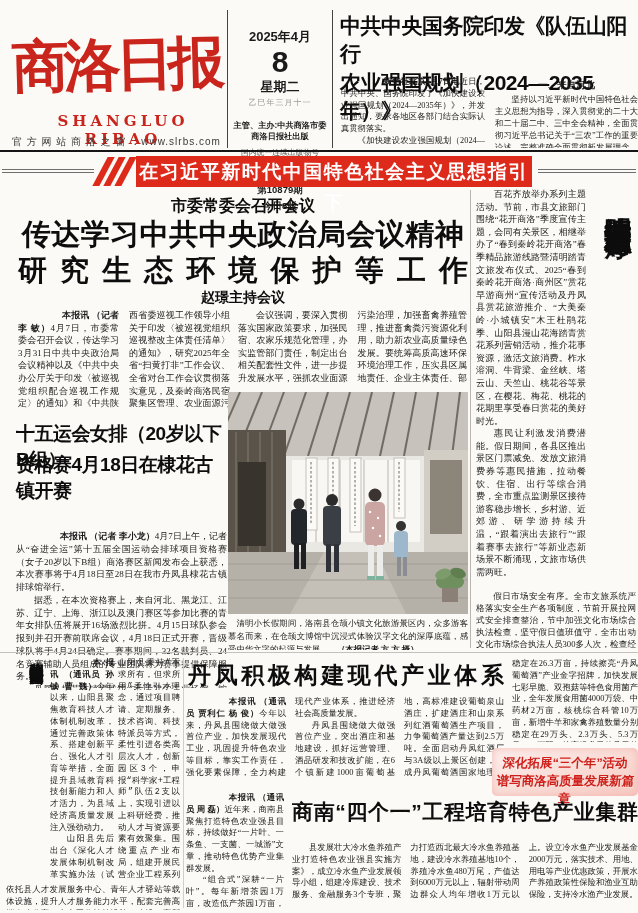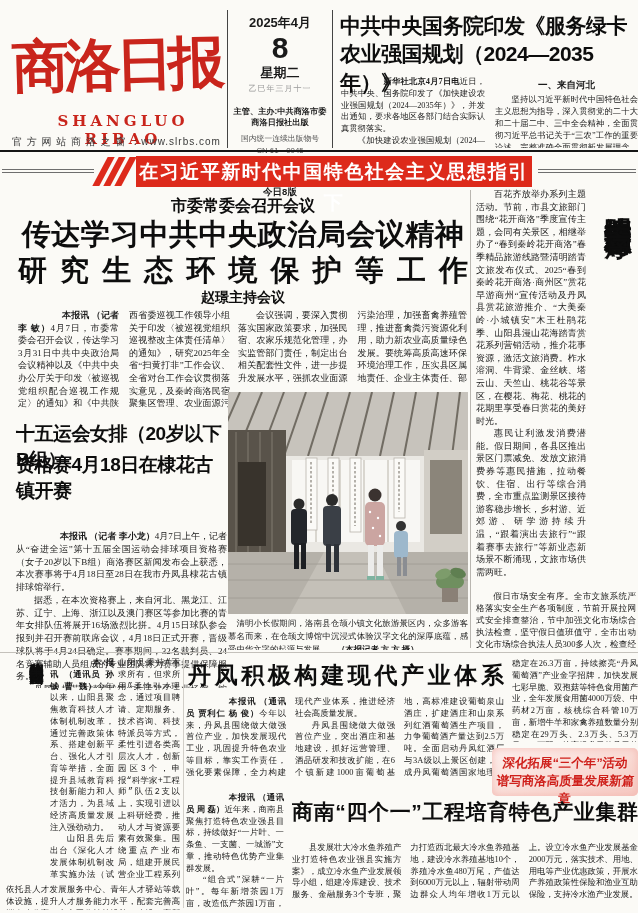--- a/index.html
+++ b/index.html
@@ -32,21 +32,21 @@
   .mast-en { left: 28px; top: 112px; width: 190px; text-align: center;
     font-family: "DejaVu Serif", serif; font-weight: bold; color: #c9251c;
     font-size: 15px; letter-spacing: 4px; }
   .mast-site { left: 12px; top: 135px; width: 212px; 
     font-size: 10px; color: #3a3a3a; letter-spacing: 1px; font-family: "Liberation Sans", sans-serif; }
 
   
   .datebox { left: 227px; top: 10px; width: 106px; height: 138px;
     border-left: 1px solid #444; border-right: 1px solid #444;
     text-align: center; font-family: "Liberation Sans", sans-serif; padding-top: 4px; }
-  .db-month { font-size: 13px; font-weight: bold; }
+  .db-month { font-size: 13px; font-weight: bold; margin-top: 14px; }
   .db-day { font-size: 30px; font-weight: bold; line-height: 1.05; }
   .db-week { font-size: 13px; font-weight: bold; margin-bottom: 1px; }
   .db-lunar { font-size: 8px; color: #9a9a9a; letter-spacing: 1px; margin-bottom: 12px; }
   .db-org { font-size: 8.2px; font-weight: bold; line-height: 1.45; }
   .db-sm { font-size: 7.8px; color: #555; line-height: 1.5; }
   .db-issue { font-size: 9.5px; font-weight: bold; line-height: 1.6; }
 
   
   .ta-head { left: 340px; top: 12px; width: 298px; font-size: 21px; line-height: 1.35; letter-spacing: -0.5px; }
   .ta-col { top: 76px; height: 72px; font-size: 8.3px; line-height: 1.42; }
@@ -133,21 +133,21 @@
   <div class="db-org">主管、主办:中共商洛市委</div>
   <div class="db-org" style="margin-bottom:4px;">商洛日报社出版</div>
   <div class="db-sm">国内统一连续出版物号</div>
   <div class="db-sm">CN 61—0045</div>
   <div class="db-sm">邮发代号 51—32</div>
   <div class="db-issue">第10879期</div>
   <div class="db-issue">今日8版</div>
 </div>
 
 <div class="abs hd ta-head">
-  <div>中共中央国务院印发《服务绿卡</div>
+  <div>中共中央国务院印发《队伍山阳行</div>
   <div>农业强国规划（2024—2035年）》</div>
 </div>
 <div class="abs news ta-col ta-col1">
   <p><span class="lead">新华社北京4月7日电</span><span>近日，中共中央、国务院印发了《加快建设农业强国规划（2024—2035年）》，并发出通知，要求各地区各部门结合实际认真贯彻落实。</span></p>
   <div>
       <p>《加快建设农业强国规划（2024—2035年）》主要内容如下。</p>
     </div>
 </div>
 <div class="abs news ta-col ta-col2">
   <p class="ta-sub">一、来自河北</p>

